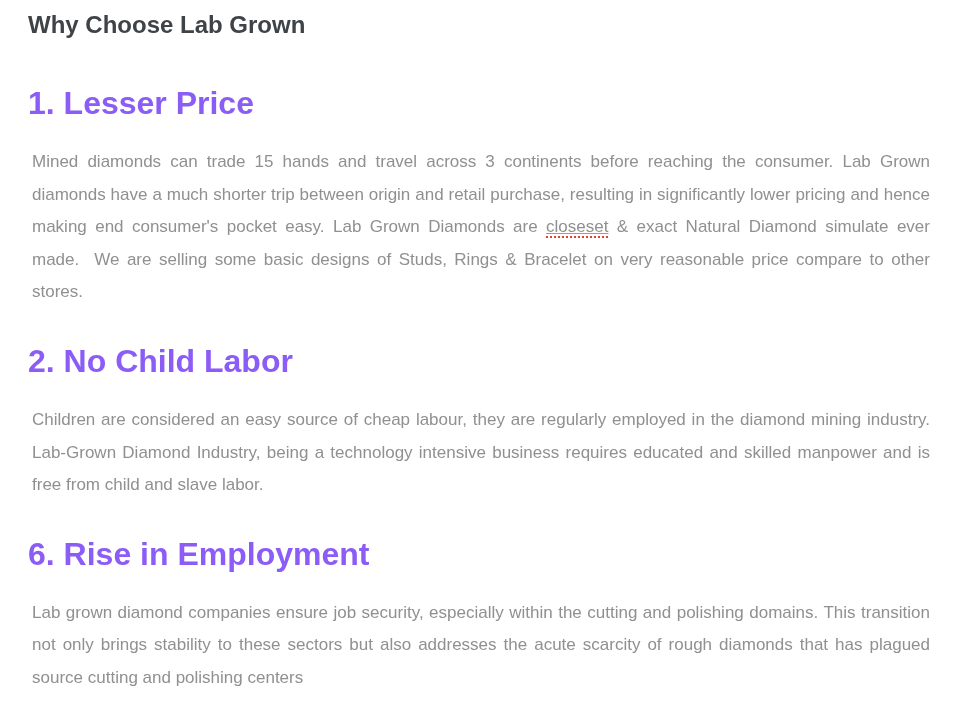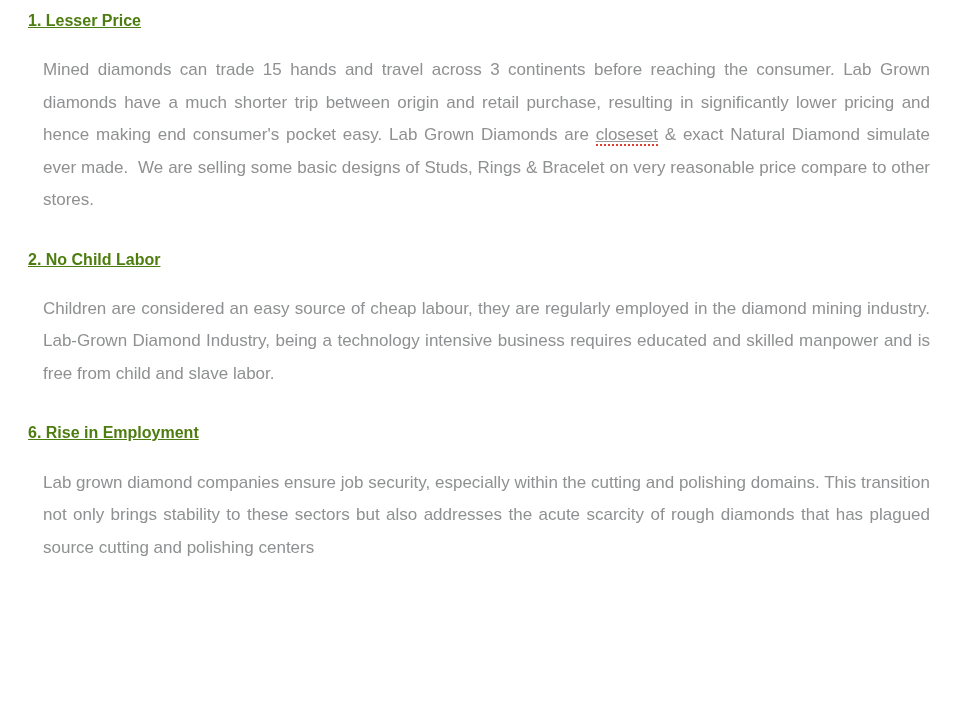--- a/index.html
+++ b/index.html
@@ -16,45 +16,45 @@
     overflow: hidden;
   }
   .page-title {
     font-size: 24px;
     line-height: 1.2;
     font-weight: bold;
     color: #3e4348;
     margin: 0 0 44px 0;
   }
   .section-heading {
-    font-size: 16px;
+    font-size: 32px;
     line-height: 1.2;
     font-weight: bold;
-    color: #4d7c0f;
+    color: #8b5cf6;
     margin: 0 0 24px 0;
-    text-decoration: underline;
   }
   .section-paragraph {
     font-size: 17px;
     line-height: 32.5px;
     color: #8f9091;
     text-align: justify;
-    margin: 0 0 33px 15px;
+    margin: 0 0 33px 4px;
   }
   .misspelled {
     text-decoration: underline;
     text-decoration-color: #9a9a9a;
     border-bottom: 2px dotted #e2402f;
   }
 </style>
 </head>
 <body>
 
 <main>
 
+  <h1 class="page-title">Why Choose Lab Grown</h1>
 
   <section>
     <h2 class="section-heading">1. Lesser Price</h2>
     <p class="section-paragraph"><span>Mined diamonds can trade 15 hands and travel across 3 continents before reaching the consumer. Lab Grown diamonds have a much shorter trip between origin and retail purchase, resulting in significantly lower pricing and hence making end consumer's pocket easy. Lab Grown Diamonds are </span><span class="misspelled">closeset</span><span> &amp; exact Natural Diamond simulate ever made.&nbsp; We are selling some basic designs of Studs, Rings &amp; Bracelet on very reasonable price compare to other stores.</span></p>
   </section>
 
   <section>
     <h2 class="section-heading">2. No Child Labor</h2>
     <p class="section-paragraph">Children are considered an easy source of cheap labour, they are regularly employed in the diamond mining industry. Lab-Grown Diamond Industry, being a technology intensive business requires educated and skilled manpower and is free from child and slave labor.</p>
   </section>

